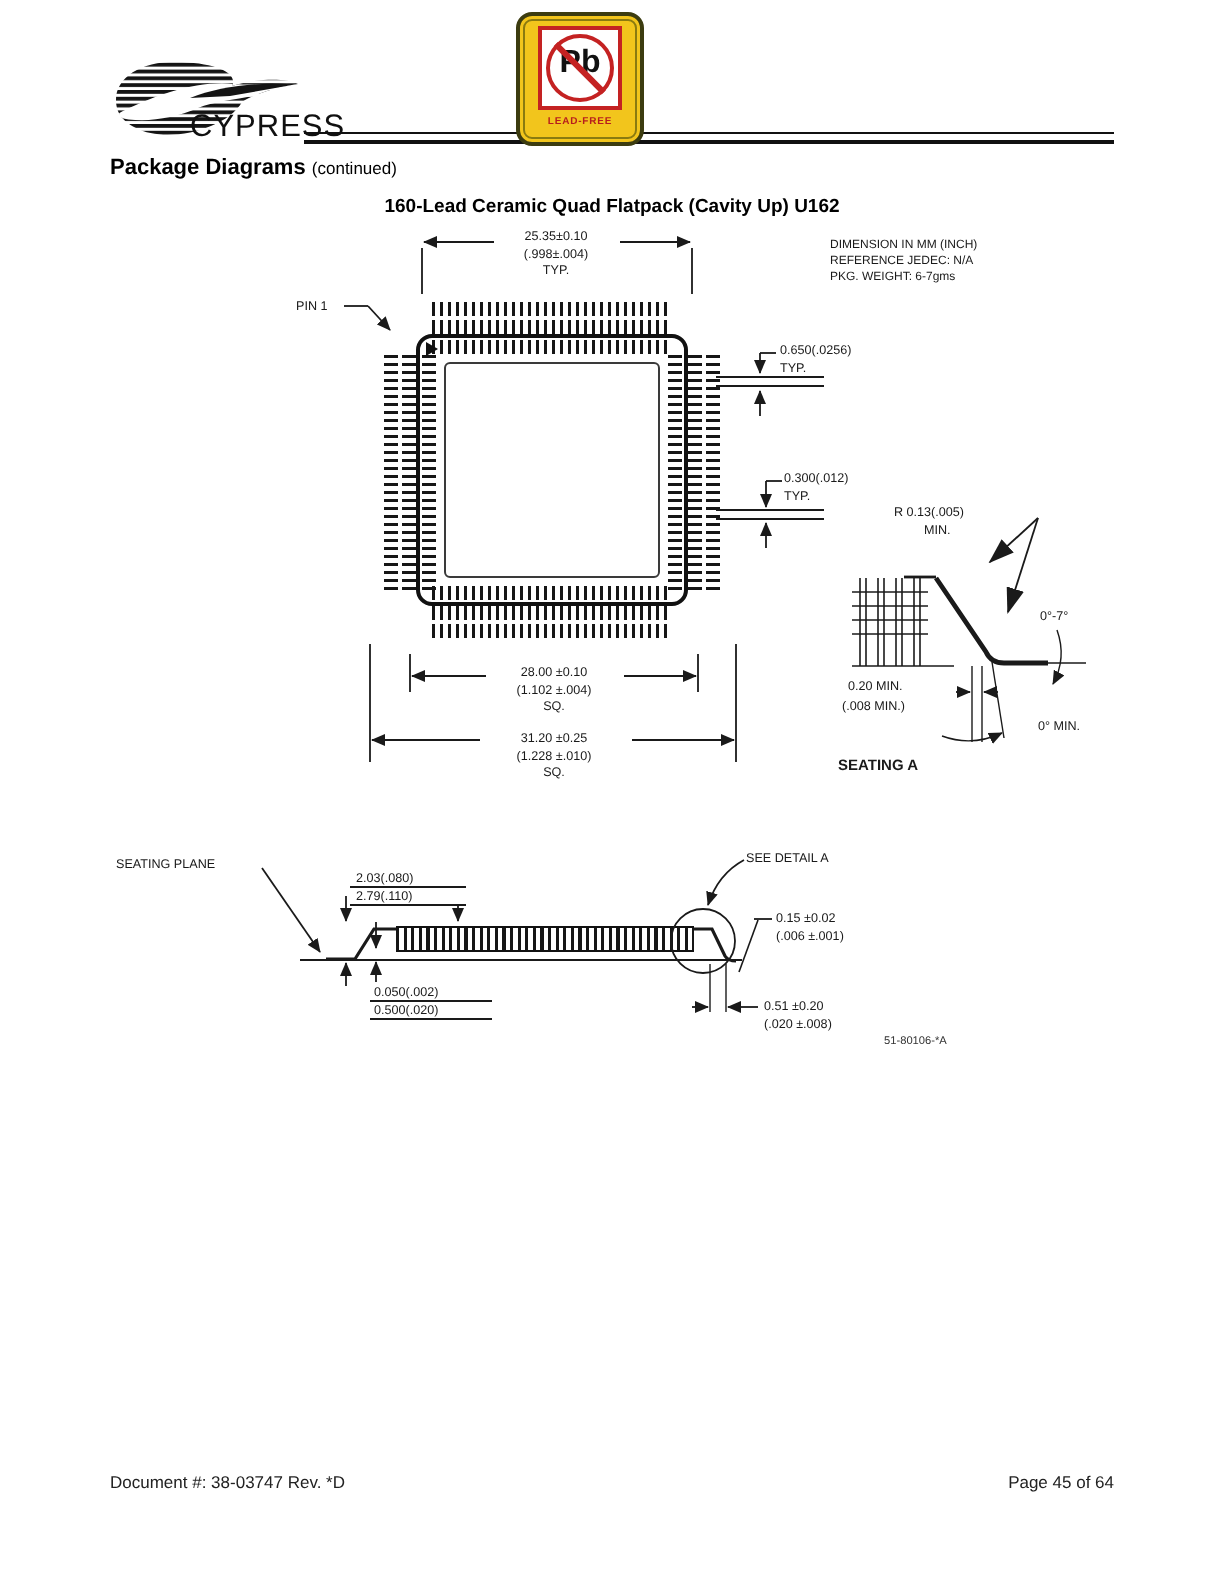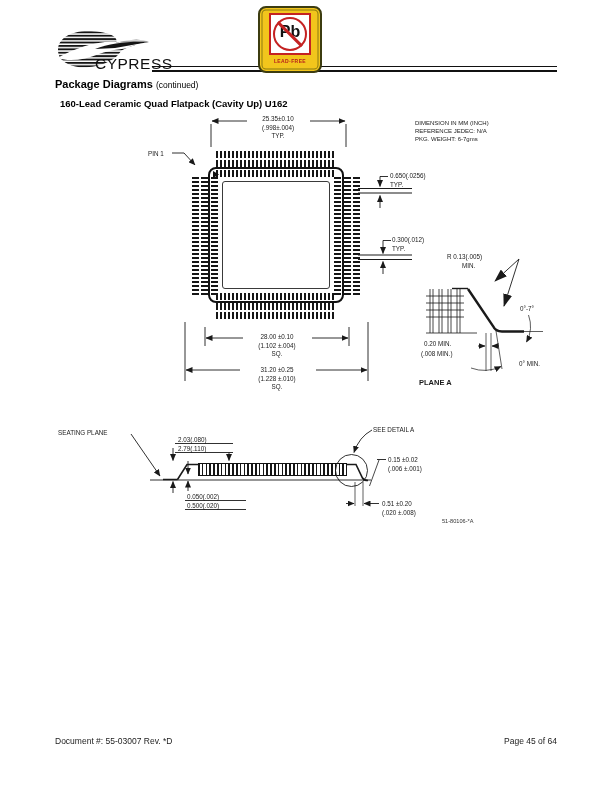--- a/index.html
+++ b/index.html
@@ -14,21 +14,21 @@
             border:2px solid #3c3c10;border-radius:8px;box-shadow:inset 0 0 0 1.5px #f2c51c, inset 0 0 0 2.5px #8a7a10;z-index:3;}
   .pb-square{position:relative;width:38px;height:38px;margin:5px auto 0;background:#fff;border:2px solid #c42222;}
   .pb-symbol{position:absolute;left:0;right:0;top:8px;text-align:center;font-size:16px;font-weight:bold;color:#111;}
   .pb-circle{position:absolute;left:2px;top:2px;right:2px;bottom:2px;border:2.5px solid #c42222;border-radius:50%;}
   .pb-slash{position:absolute;left:50%;top:50%;width:34px;height:2.6px;background:#c42222;
             transform:translate(-50%,-50%) rotate(45deg);}
   .pb-label{margin-top:3px;text-align:center;font-size:5px;font-weight:bold;color:#b71d1d;letter-spacing:0.4px;}
   .section-heading{position:absolute;left:55px;top:78px;font-size:11px;font-weight:bold;color:#000;}
   .section-heading .cont{font-size:8.5px;font-weight:normal;margin-top:28px;}
   
-  .diagram-title{position:absolute;left:60px;right:60px;top:98px;font-size:9.5px;font-weight:bold;color:#000;z-index:3;}
+  .diagram-title{position:absolute;left:60px;right:60px;top:98px;text-align:center;font-size:9.5px;font-weight:bold;color:#000;z-index:3;}
   .lbl{position:absolute;font-size:6.3px;line-height:1.36;color:#1a1a1a;white-space:nowrap;z-index:3;}
   .sm{font-size:6px;}
   .c{text-align:center;}
   .stack div{white-space:nowrap;}
   .bold{font-weight:bold;}
   
   .pins-h{position:absolute;z-index:1;background-image:
       linear-gradient(to bottom, rgba(0,0,0,0) 0 43%, #fff 43% 57%, rgba(0,0,0,0) 57%),
       repeating-linear-gradient(90deg,#161616 0 1.7px, rgba(0,0,0,0) 1.7px 4px);}
   .pins-v{position:absolute;z-index:1;background-image:
@@ -230,29 +230,29 @@
     <div>(1.228 ±.010)</div>
     <div>SQ.</div>
   </div>
 
   <div class="lbl" style="left:447px;top:253px;">R 0.13(.005)</div>
   <div class="lbl" style="left:462px;top:262px;">MIN.</div>
   <div class="lbl" style="left:520px;top:305px;">0°-7°</div>
   <div class="lbl" style="left:424px;top:340px;">0.20 MIN.</div>
   <div class="lbl" style="left:421px;top:350px;">(.008 MIN.)</div>
   <div class="lbl" style="left:519px;top:360px;">0° MIN.</div>
-  <div class="lbl bold" style="left:419px;top:378px;font-size:7.5px;">PLANE A</div>
+  <div class="lbl bold" style="left:419px;top:378px;font-size:7.5px;">SEATING A</div>
 
   <div class="lbl" style="left:58px;top:429px;">SEATING PLANE</div>
   <div class="lbl" style="left:178px;top:436px;">2.03(.080)</div>
   <div class="lbl" style="left:178px;top:445px;">2.79(.110)</div>
   <div class="lbl" style="left:187px;top:493px;">0.050(.002)</div>
   <div class="lbl" style="left:187px;top:502px;">0.500(.020)</div>
   <div class="lbl" style="left:373px;top:426px;">SEE DETAIL A</div>
   <div class="lbl" style="left:388px;top:456px;">0.15 ±0.02</div>
   <div class="lbl" style="left:388px;top:465px;">(.006 ±.001)</div>
   <div class="lbl" style="left:382px;top:500px;">0.51 ±0.20</div>
   <div class="lbl" style="left:382px;top:509px;">(.020 ±.008)</div>
   <div class="drawing-no">51-80106-*A</div>
 
-  <div class="footer-left">Document #: 55-03007  Rev. *D</div>
+  <div class="footer-left">Document #: 38-03747  Rev. *D</div>
   <div class="footer-right">Page 45 of 64</div>
 </div>
 
 </body></html>

